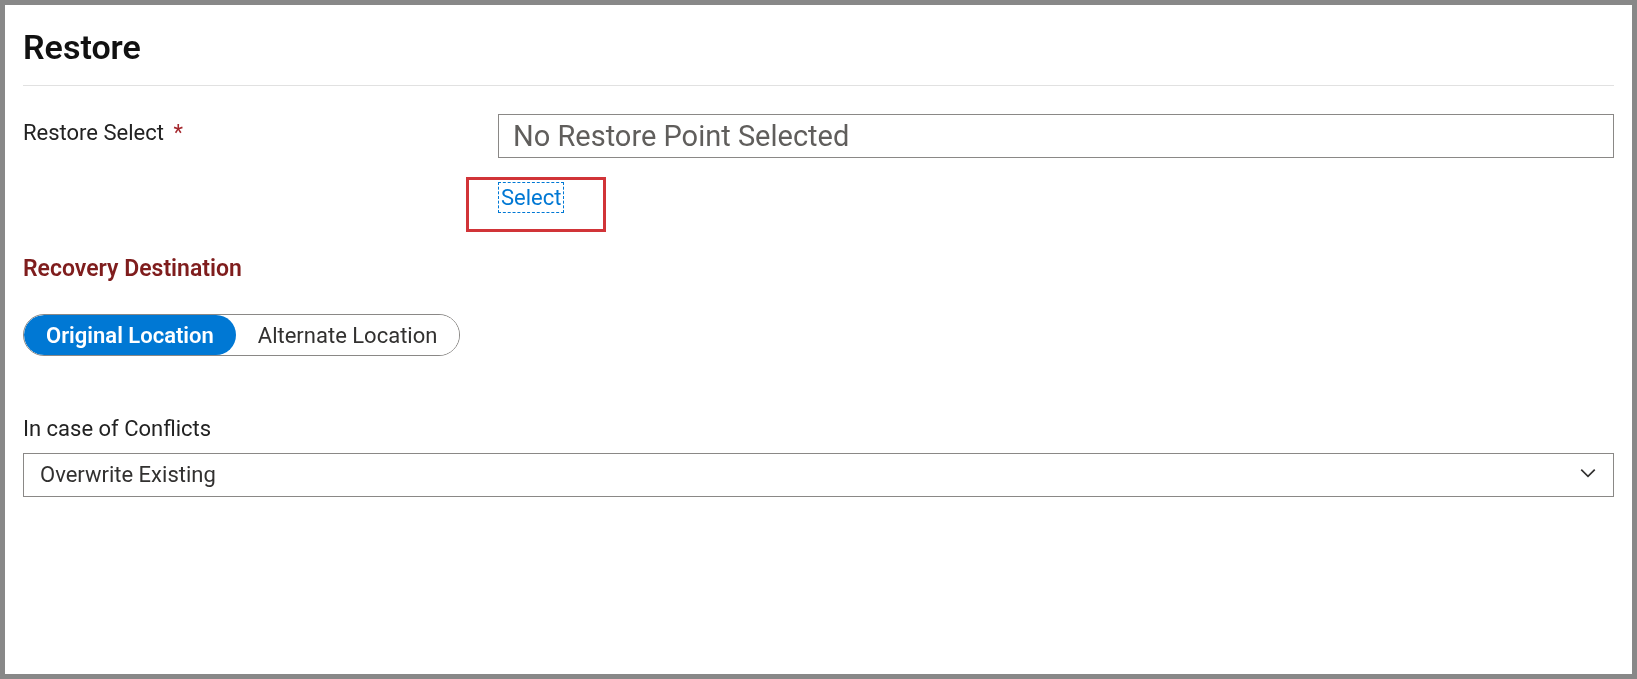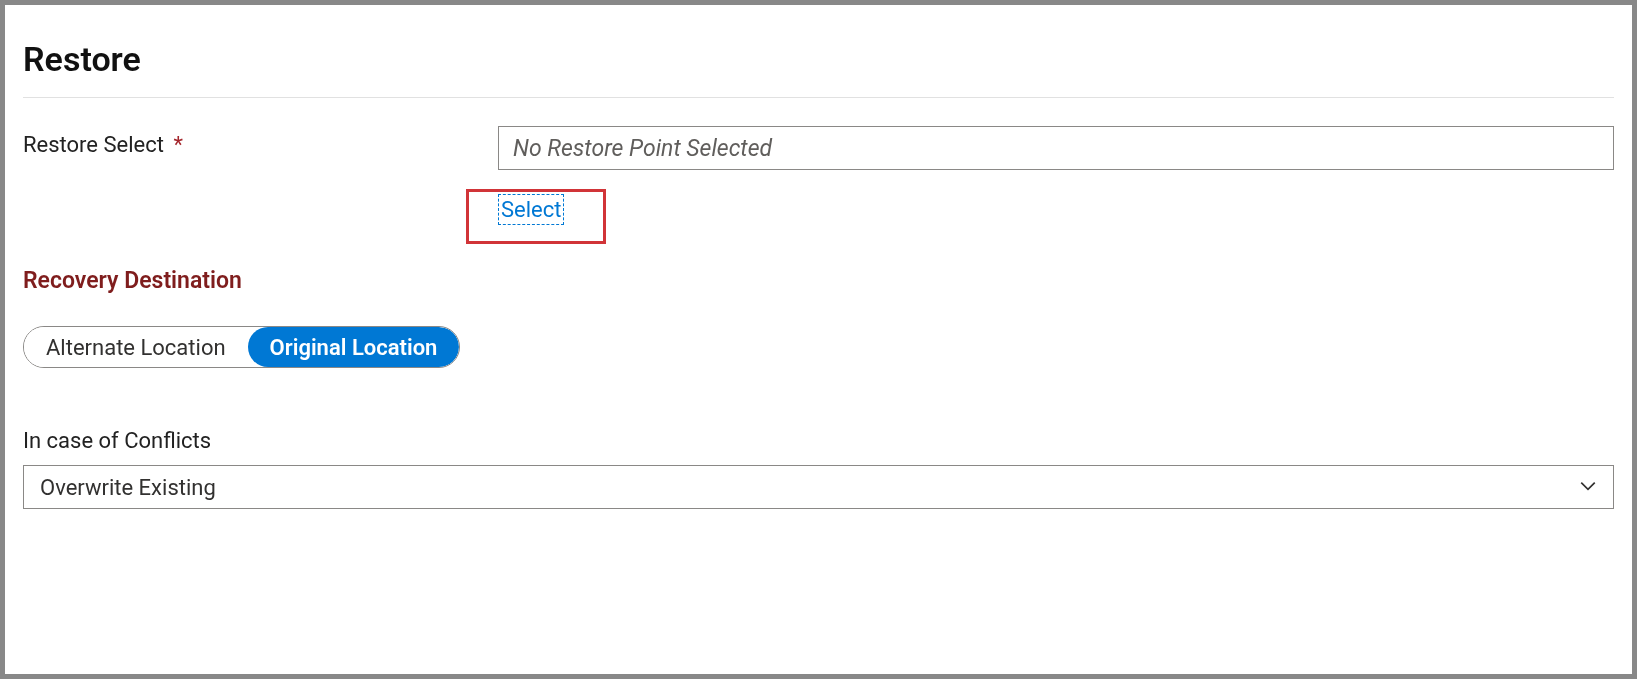--- a/index.html
+++ b/index.html
@@ -9,21 +9,21 @@
     }
     body {
       font-family: "Segoe UI", -apple-system, BlinkMacSystemFont, Roboto, sans-serif;
       width: 1637px;
       height: 679px;
       background: #fff;
       border: 5px solid #888;
       color: #323130;
     }
     .panel {
-      padding: 16px 18px 18px 18px;
+      padding: 4px 18px 18px 18px;
       height: 100%;
     }
     .panel-title {
       font-size: 34px;
       font-weight: 600;
       padding: 18px 0 18px 0;
       border-bottom: 1px solid #e1e1e1;
       color: #111;
     }
     .form-row {
@@ -43,26 +43,25 @@
     }
     .field-col {
       flex: 1;
       display: flex;
       flex-direction: column;
     }
     .text-input {
       width: 100%;
       border: 1px solid #8a8886;
       padding: 8px 14px;
-      font-size: 23px;
+      font-size: 29px;
       color: #be185d;
       font-family: inherit;
       background: #fff;
       height: 44px;
-      font-style: italic;
     }
     .text-input::placeholder {
       color: #605e5c;
     }
     .select-link-wrap {
       position: relative;
       margin-top: 22px;
       width: 140px;
       height: 55px;
     }
@@ -120,21 +119,20 @@
     }
     .conflict-label {
       font-size: 22px;
       color: #222;
       margin-top: 60px;
     }
     .dropdown {
       margin-top: 12px;
       border: 1px solid #8a8886;
       display: flex;
-      align-items: center;
       justify-content: space-between;
       padding: 8px 16px;
       font-size: 22px;
       color: #323130;
       cursor: pointer;
       height: 44px;
     }
     .dropdown .value {
       flex: 1;
     }
@@ -159,22 +157,22 @@
       <div class="select-link-wrap">
         <div class="red-highlight"></div>
         <button class="select-link">Select</button>
       </div>
     </div>
   </div>
 
   <div class="section-heading">Recovery Destination</div>
 
   <div class="pill-toggle">
+    <button class="pill-option active">Original Location</button>
     <button class="pill-option">Alternate Location</button>
-    <button class="pill-option active">Original Location</button>
   </div>
 
   <div class="conflict-label">In case of Conflicts</div>
 
   <div class="dropdown">
     <span class="value">Overwrite Existing</span>
     <span class="chevron">
       <svg viewBox="0 0 16 16" fill="none" stroke="#323130" stroke-width="1.5">
         <path d="M2 5 L8 11 L14 5"></path>
       </svg>

